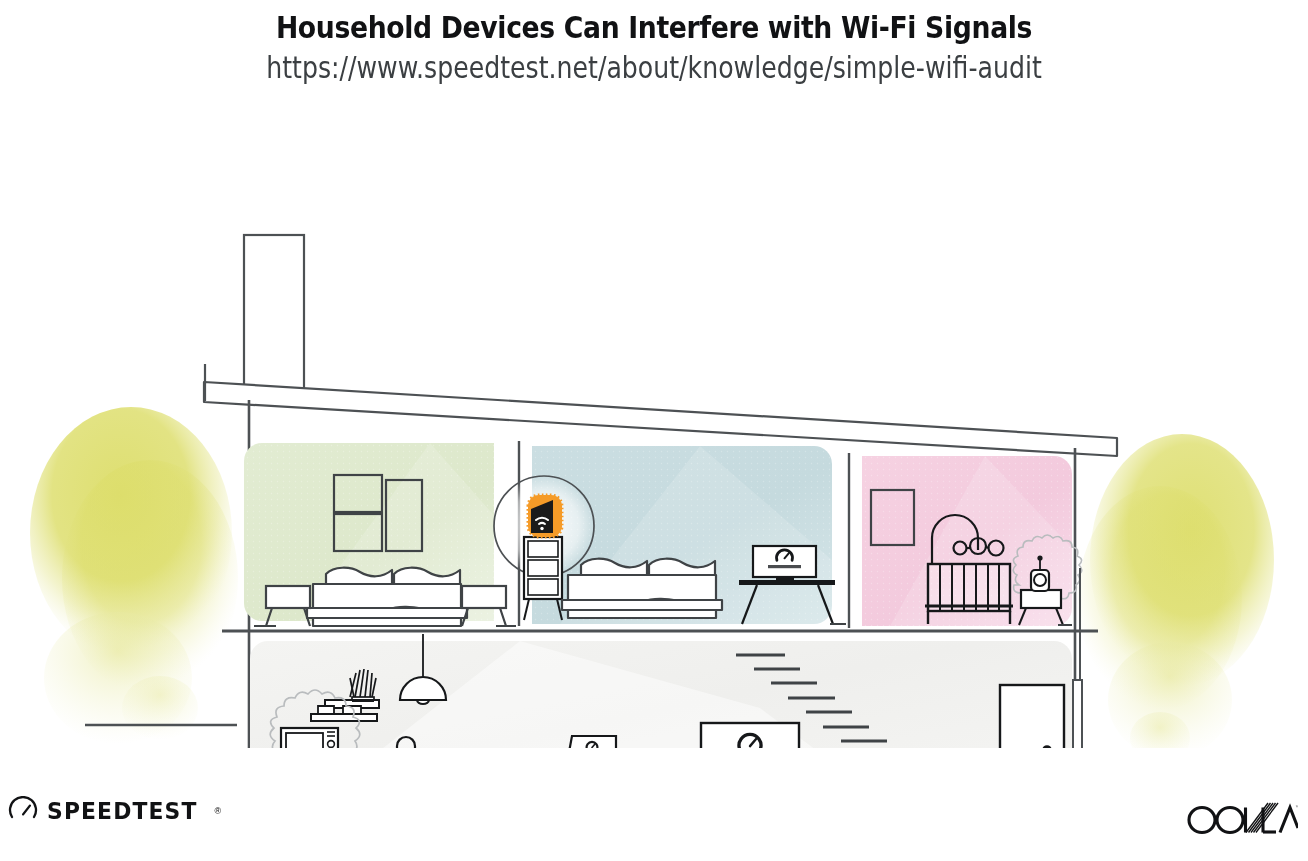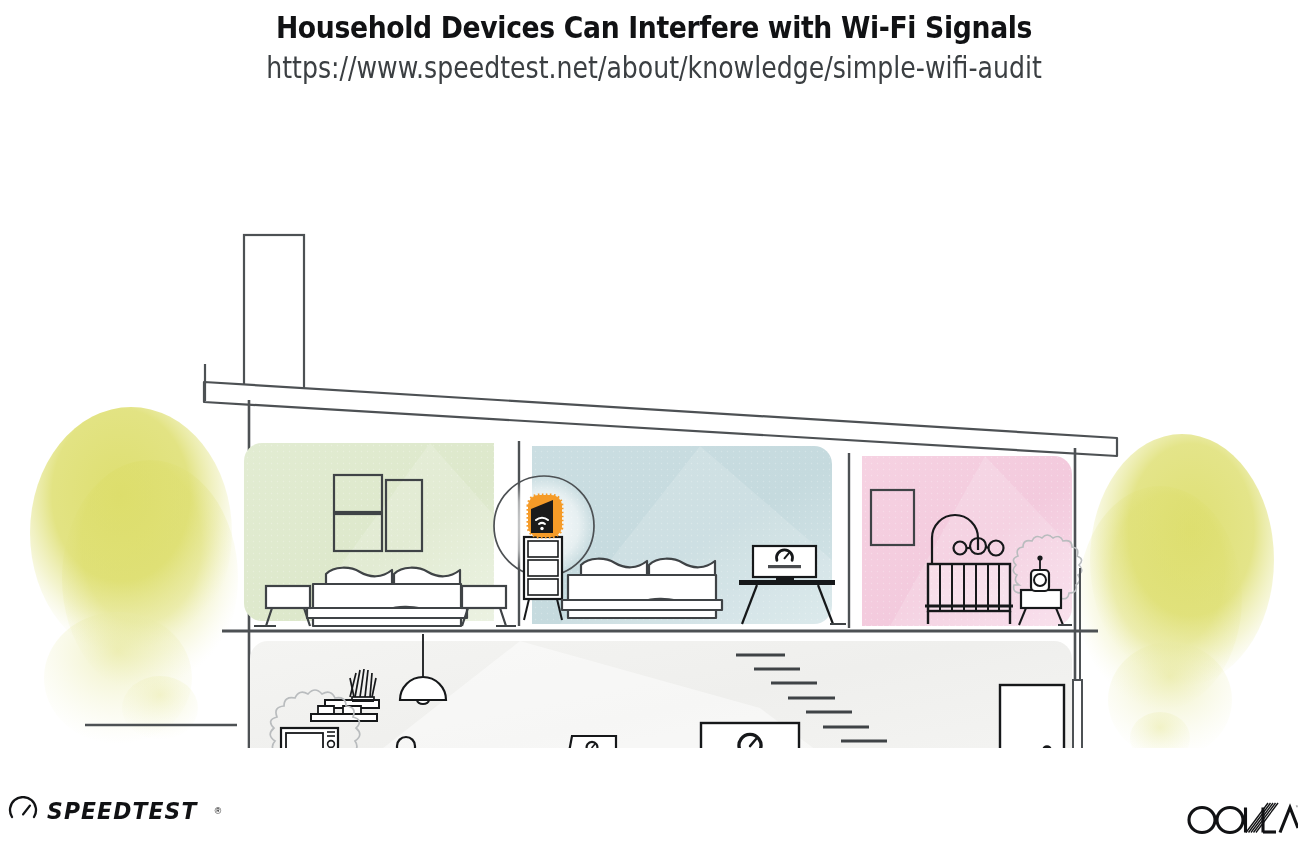--- a/index.html
+++ b/index.html
@@ -35,21 +35,21 @@
     padding-top:5px;
     line-height:1.15;
     transform:scaleX(0.84);
   }
 
   
   .illus{position:absolute;left:0;top:108px;width:1308px;height:640px;}
   .illus svg{display:block;}
 
   
-  .footer{position:absolute;left:0;top:780px;width:1308px;height:81px;font-style:italic;}
+  .footer{position:absolute;left:0;top:780px;width:1308px;height:81px;}
   .brand-speedtest{position:absolute;left:8px;top:16px;display:flex;align-items:center;gap:9px;}
   .brand-speedtest .wordmark{
     font-family:"DejaVu Sans", sans-serif;
     font-weight:700;
     font-size:23px;
     letter-spacing:1.2px;
     color:#111214;
     transform:scaleX(0.95);
     transform-origin:left center;
   }

